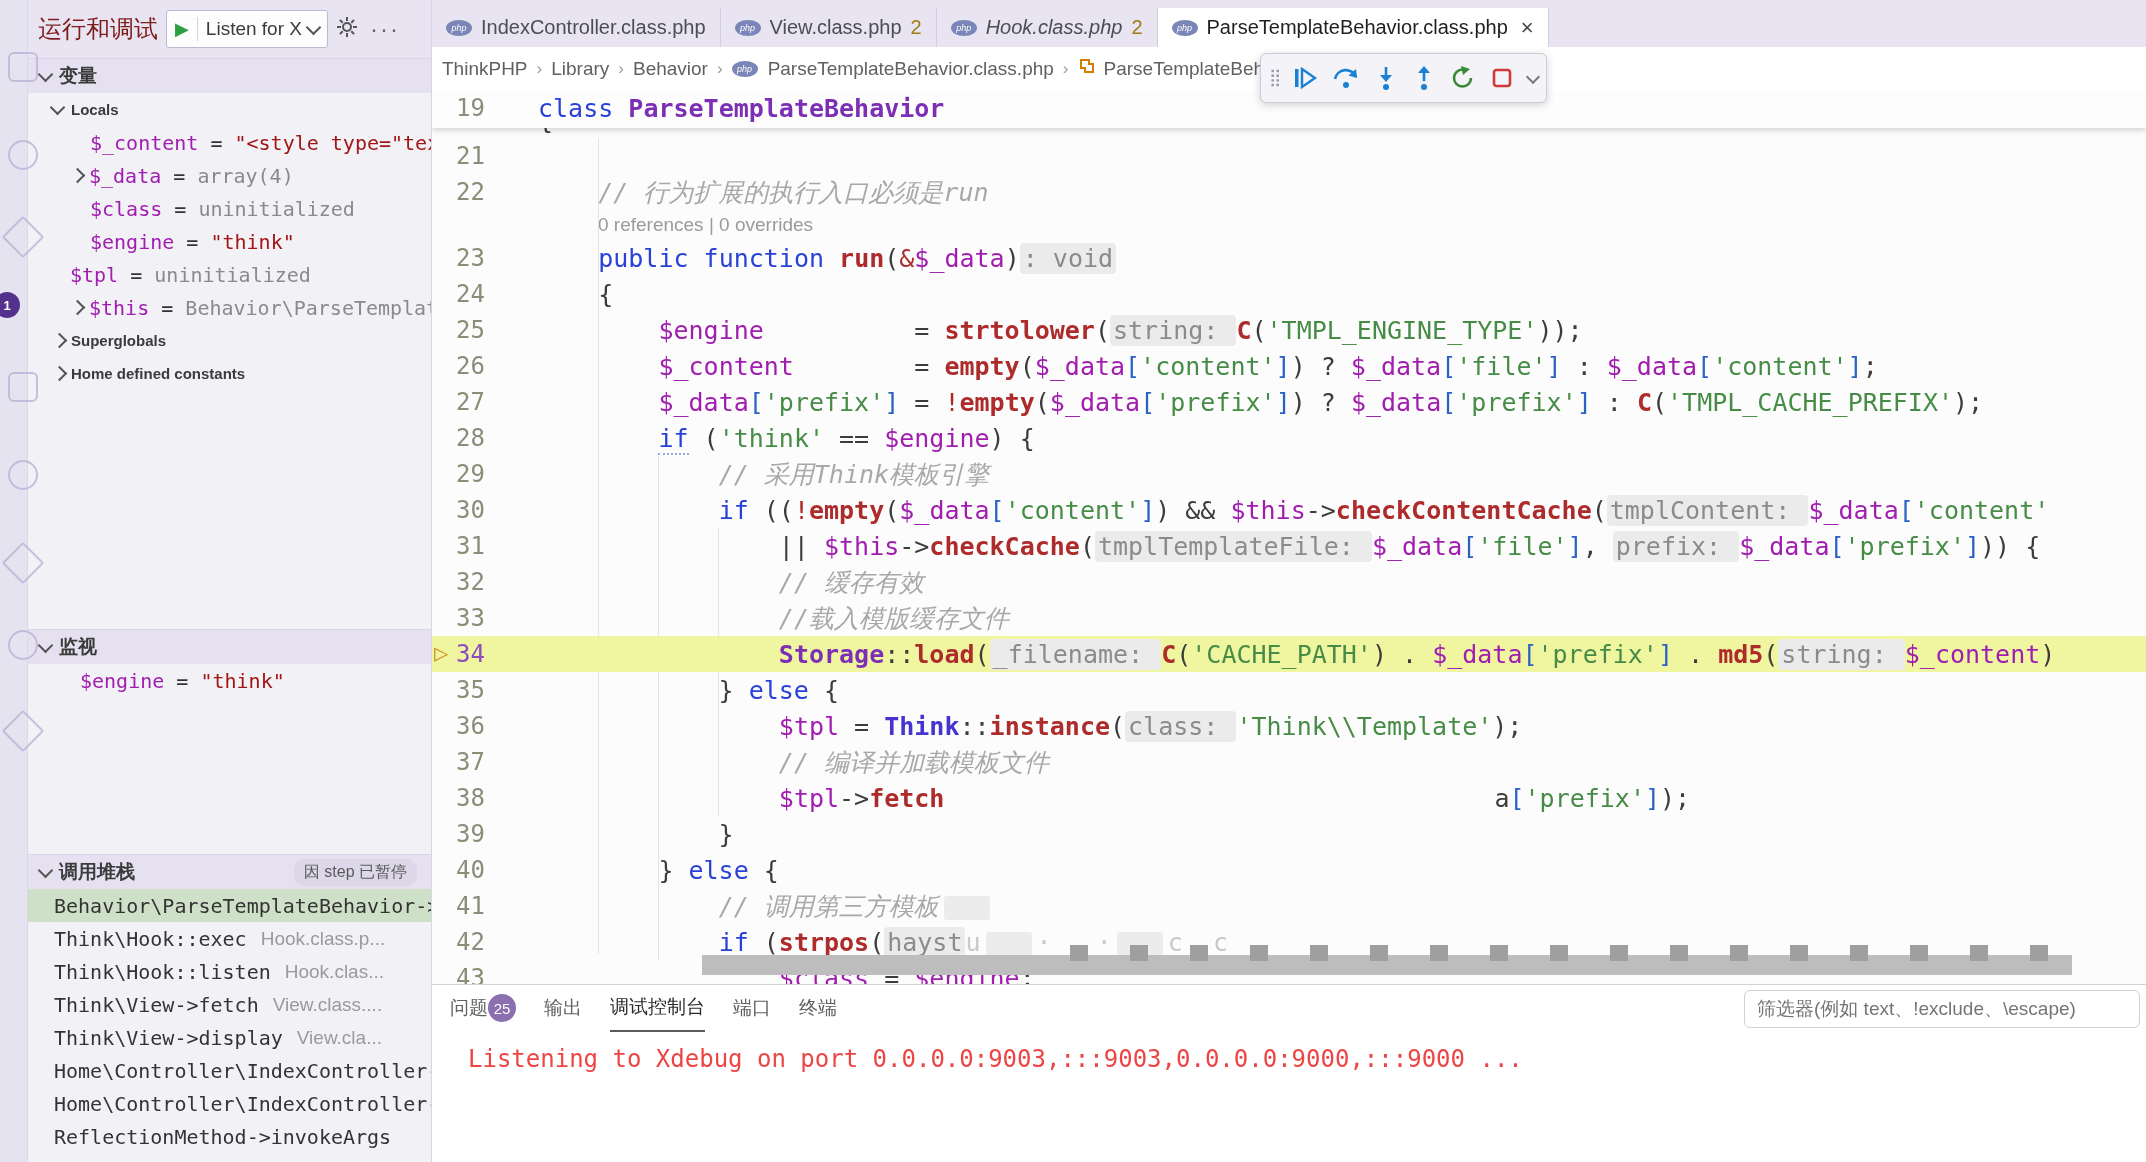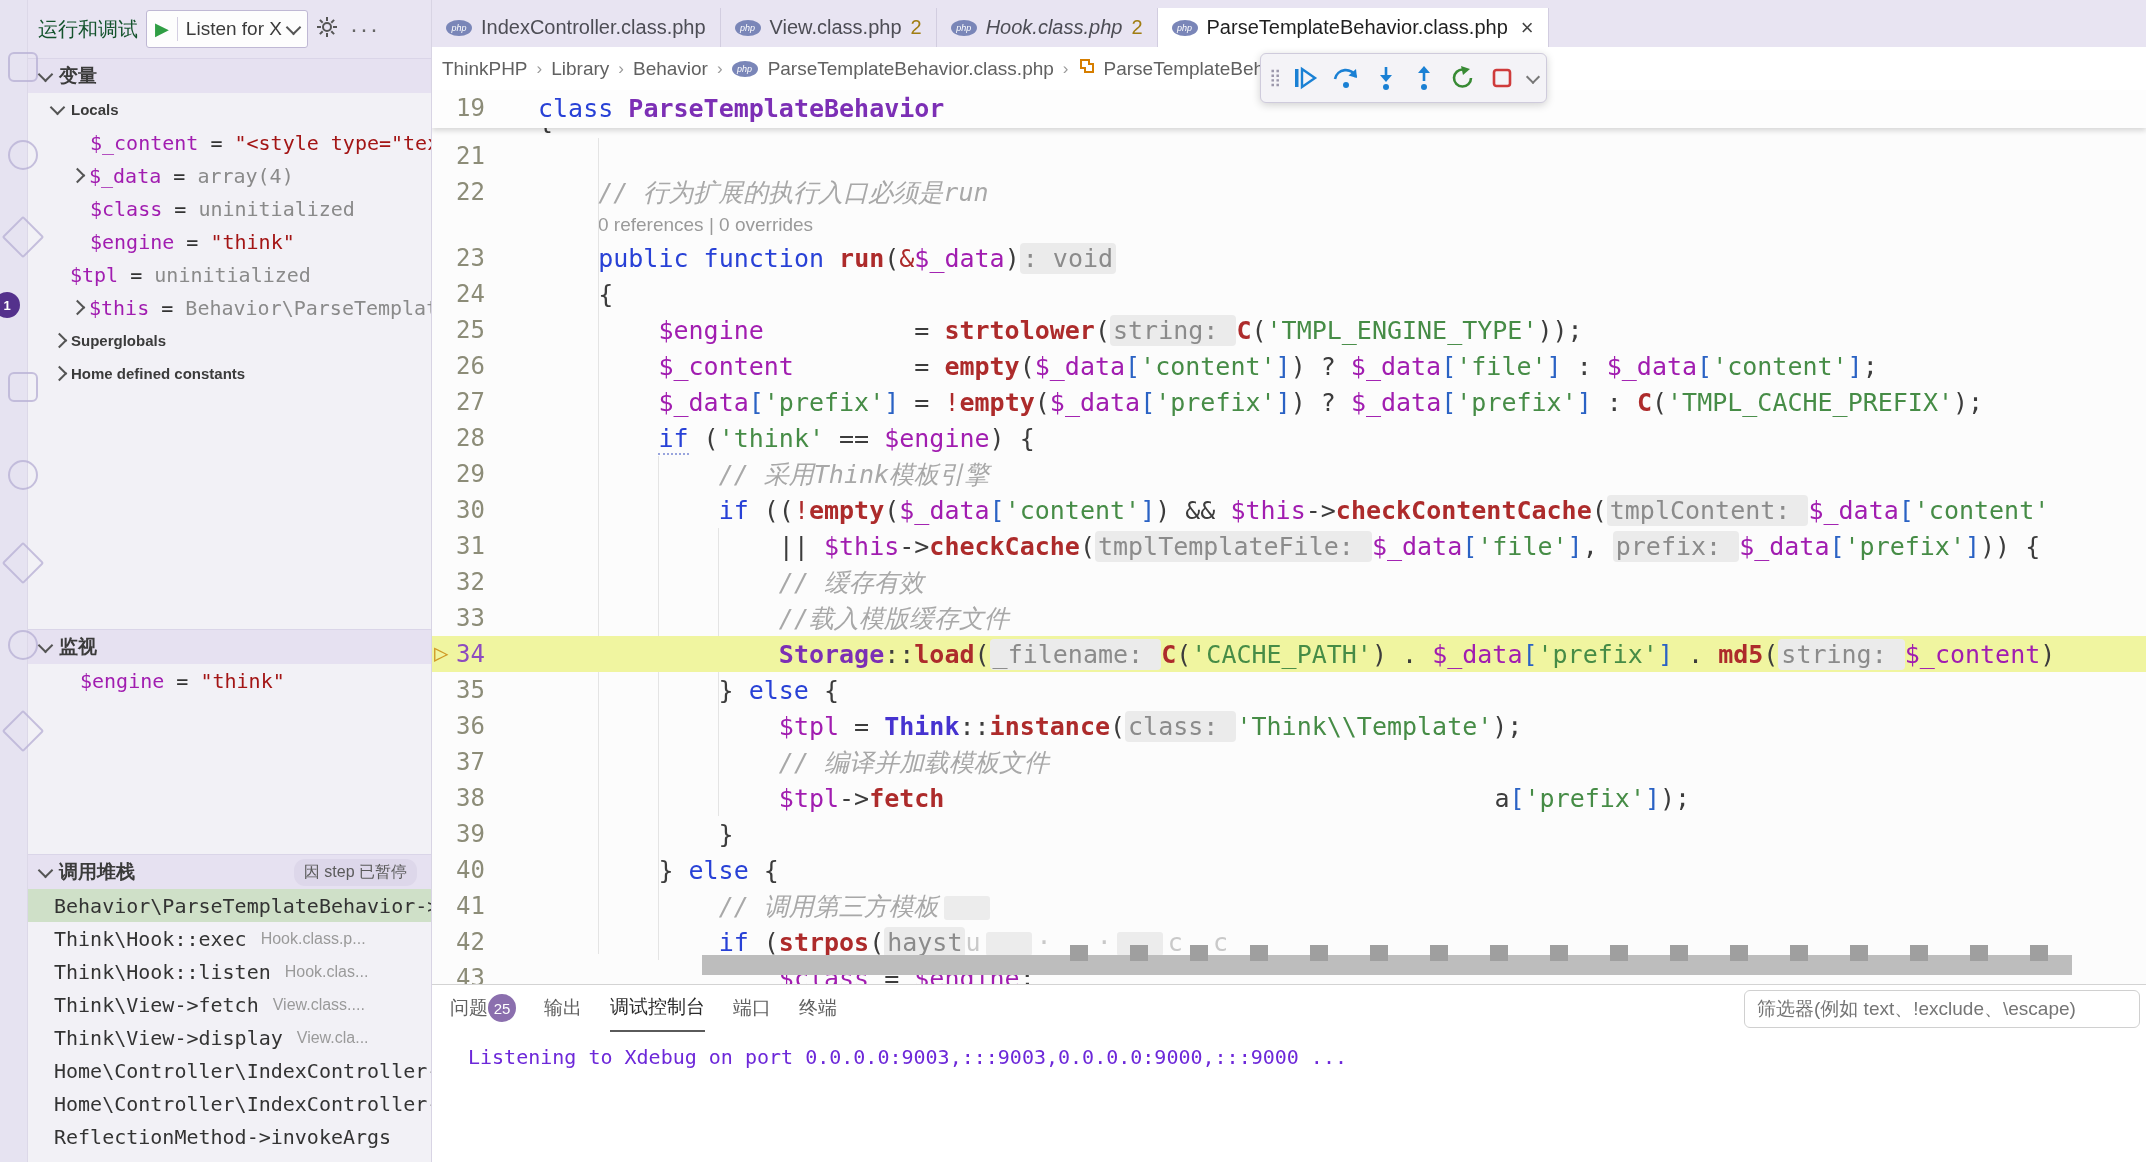--- a/index.html
+++ b/index.html
@@ -7,21 +7,21 @@
   .app{width:2146px;height:1162px;display:flex;overflow:hidden;position:relative;background:#fcfcfc;}
   
   .activity{width:27px;background:#e6e3f1;position:relative;flex:none;border-right:1px solid #dcd8e8;}
   .act-frag{position:absolute;left:8px;width:26px;height:26px;border:2px solid #b9b2d6;border-radius:6px;opacity:.8;}
   .act-frag.round{border-radius:50%;}
   .act-badge{position:absolute;left:-6px;width:26px;height:26px;background:#54318c;border-radius:50%;color:#fff;
     font-size:13px;display:flex;align-items:center;justify-content:center;font-weight:bold;}
   
   .sidebar{width:403px;flex:none;background:#f2f1f6;border-right:1px solid #d8d4e4;display:flex;flex-direction:column;overflow:hidden;}
   .sb-top{height:58px;background:#e8e4f2;display:flex;align-items:center;padding:0 10px;gap:8px;flex:none;}
-  .sb-title{color:#14532d;font-size:20px;white-space:nowrap;font-family:Liberation Serif, serif;}
+  .sb-title{color:#7f1d1d;font-size:24px;white-space:nowrap;font-family:Liberation Serif, serif;}
   .launch-box{display:flex;align-items:center;background:#fdfdfd;border:1px solid #bfb8d4;border-radius:3px;height:36px;overflow:hidden;}
   .launch-play{color:#2f9e44;font-size:18px;padding:0 8px;}
   .launch-vr{width:1px;height:24px;background:#d4cfe2;}
   .launch-label{font-size:19px;color:#3b3b3b;padding:0 4px 0 8px;white-space:nowrap;}
   .chev{display:inline-block;width:9px;height:9px;border-right:2px solid #555;border-bottom:2px solid #555;transform:rotate(45deg);margin:0 8px 4px 2px;flex:none;}
   .chev.right{transform:rotate(-45deg);margin:0 6px 0 4px;}
   .gear-svg,.more-dots{color:#555;}
   .more-dots{font-size:24px;letter-spacing:2px;color:#666;margin-left:4px;}
   .sec-head{height:34px;background:#e6e1f1;display:flex;align-items:center;font-size:19px;font-weight:bold;color:#3b3b3b;padding:0 10px;flex:none;border-top:1px solid #dad5e8;}
   .sec-head .hgrow{flex:1;}
@@ -32,21 +32,21 @@
   .trow .mono{font-family:"DejaVu Sans Mono",monospace;font-size:20px;}
   .vname{color:#a11db0;}
   .veq{color:#333;}
   .vstr{color:#a31515;}
   .vmuted{color:#8a8a8a;}
   .indent1{padding-left:40px;}
   .filler{flex:none;background:#f2f1f6;}
   .stack-row{height:33px;display:flex;align-items:center;padding-left:26px;white-space:nowrap;overflow:hidden;flex:none;}
   .stack-row.sel{background:#cfe0c8;}
   .frame-name{font-family:"DejaVu Sans Mono",monospace;font-size:20px;color:#333;}
-  .frame-file{color:#9a9a9a;font-size:16px;margin-left:14px;}
+  .frame-file{color:#9a9a9a;font-size:19px;margin-left:14px;}
   
   .main{flex:1;display:flex;flex-direction:column;position:relative;overflow:hidden;}
   .tabbar{height:47px;background:#e8e4f2;display:flex;align-items:flex-end;flex:none;}
   .tab{height:39px;display:flex;align-items:center;padding:0 14px;border-right:1px solid #d2cde0;font-size:20px;color:#4d4d55;gap:9px;white-space:nowrap;background:#e8e4f2;}
   .tab.active{background:#fff;color:#1f1f1f;}
   .tab .t2{color:#a07d12;}
   .tab.italic .tlabel{font-style:italic;}
   .phpicon{width:26px;height:16px;background:#7a86b8;border-radius:50%;color:#fff;font-size:9px;font-style:italic;display:flex;align-items:center;justify-content:center;flex:none;}
   .tab-close{color:#444;font-size:22px;margin-left:4px;}
   .breadcrumb{height:43px;background:#fff;display:flex;align-items:center;padding-left:10px;font-size:19px;color:#616161;gap:4px;white-space:nowrap;flex:none;}
@@ -87,21 +87,21 @@
   .guide{position:absolute;width:1px;background:#e4e4e4;z-index:0;}
   .hscroll{position:absolute;left:270px;top:865px;height:20px;width:1370px;background:#bdbdbd;z-index:20;}
   .hscroll .notch{position:absolute;top:-10px;width:18px;height:16px;background:#9f9f9f;}
   
   .panel{height:177px;flex:none;background:#fff;border-top:1px solid #d3d3d3;position:relative;}
   .ptabs{height:46px;display:flex;align-items:center;gap:28px;padding-left:18px;font-size:19px;color:#616161;}
   .ptab{display:flex;align-items:center;height:100%;}
   .ptab.active{color:#2b2b2b;border-bottom:2px solid #5a5a5a;}
   .pbadge{background:#8b6fae;color:#fff;border-radius:50%;width:28px;height:28px;display:flex;align-items:center;justify-content:center;font-size:15px;}
   .pfilter{position:absolute;right:6px;top:5px;width:396px;height:38px;border:1px solid #d0d0d0;border-radius:6px;font-size:19px;color:#a9a9a9;padding-left:12px;font-family:"Liberation Sans",sans-serif;background:#fff;box-sizing:border-box;}
-  .console-line{margin:14px 0 0 36px;font-family:"DejaVu Sans Mono",monospace;font-size:20px;color:#6d28d9;white-space:pre;}
+  .console-line{margin:14px 0 0 36px;font-family:"DejaVu Sans Mono",monospace;font-size:24px;color:#ef4444;white-space:pre;}
 </style>
 </head>
 <body>
 
 <div class="app">
 
   <div class="activity">
     <div class="act-frag" style="top:52px;"></div>
     <div class="act-frag round" style="top:140px;"></div>
     <div class="act-frag" style="top:222px;border-radius:2px;transform:rotate(45deg);"></div>

